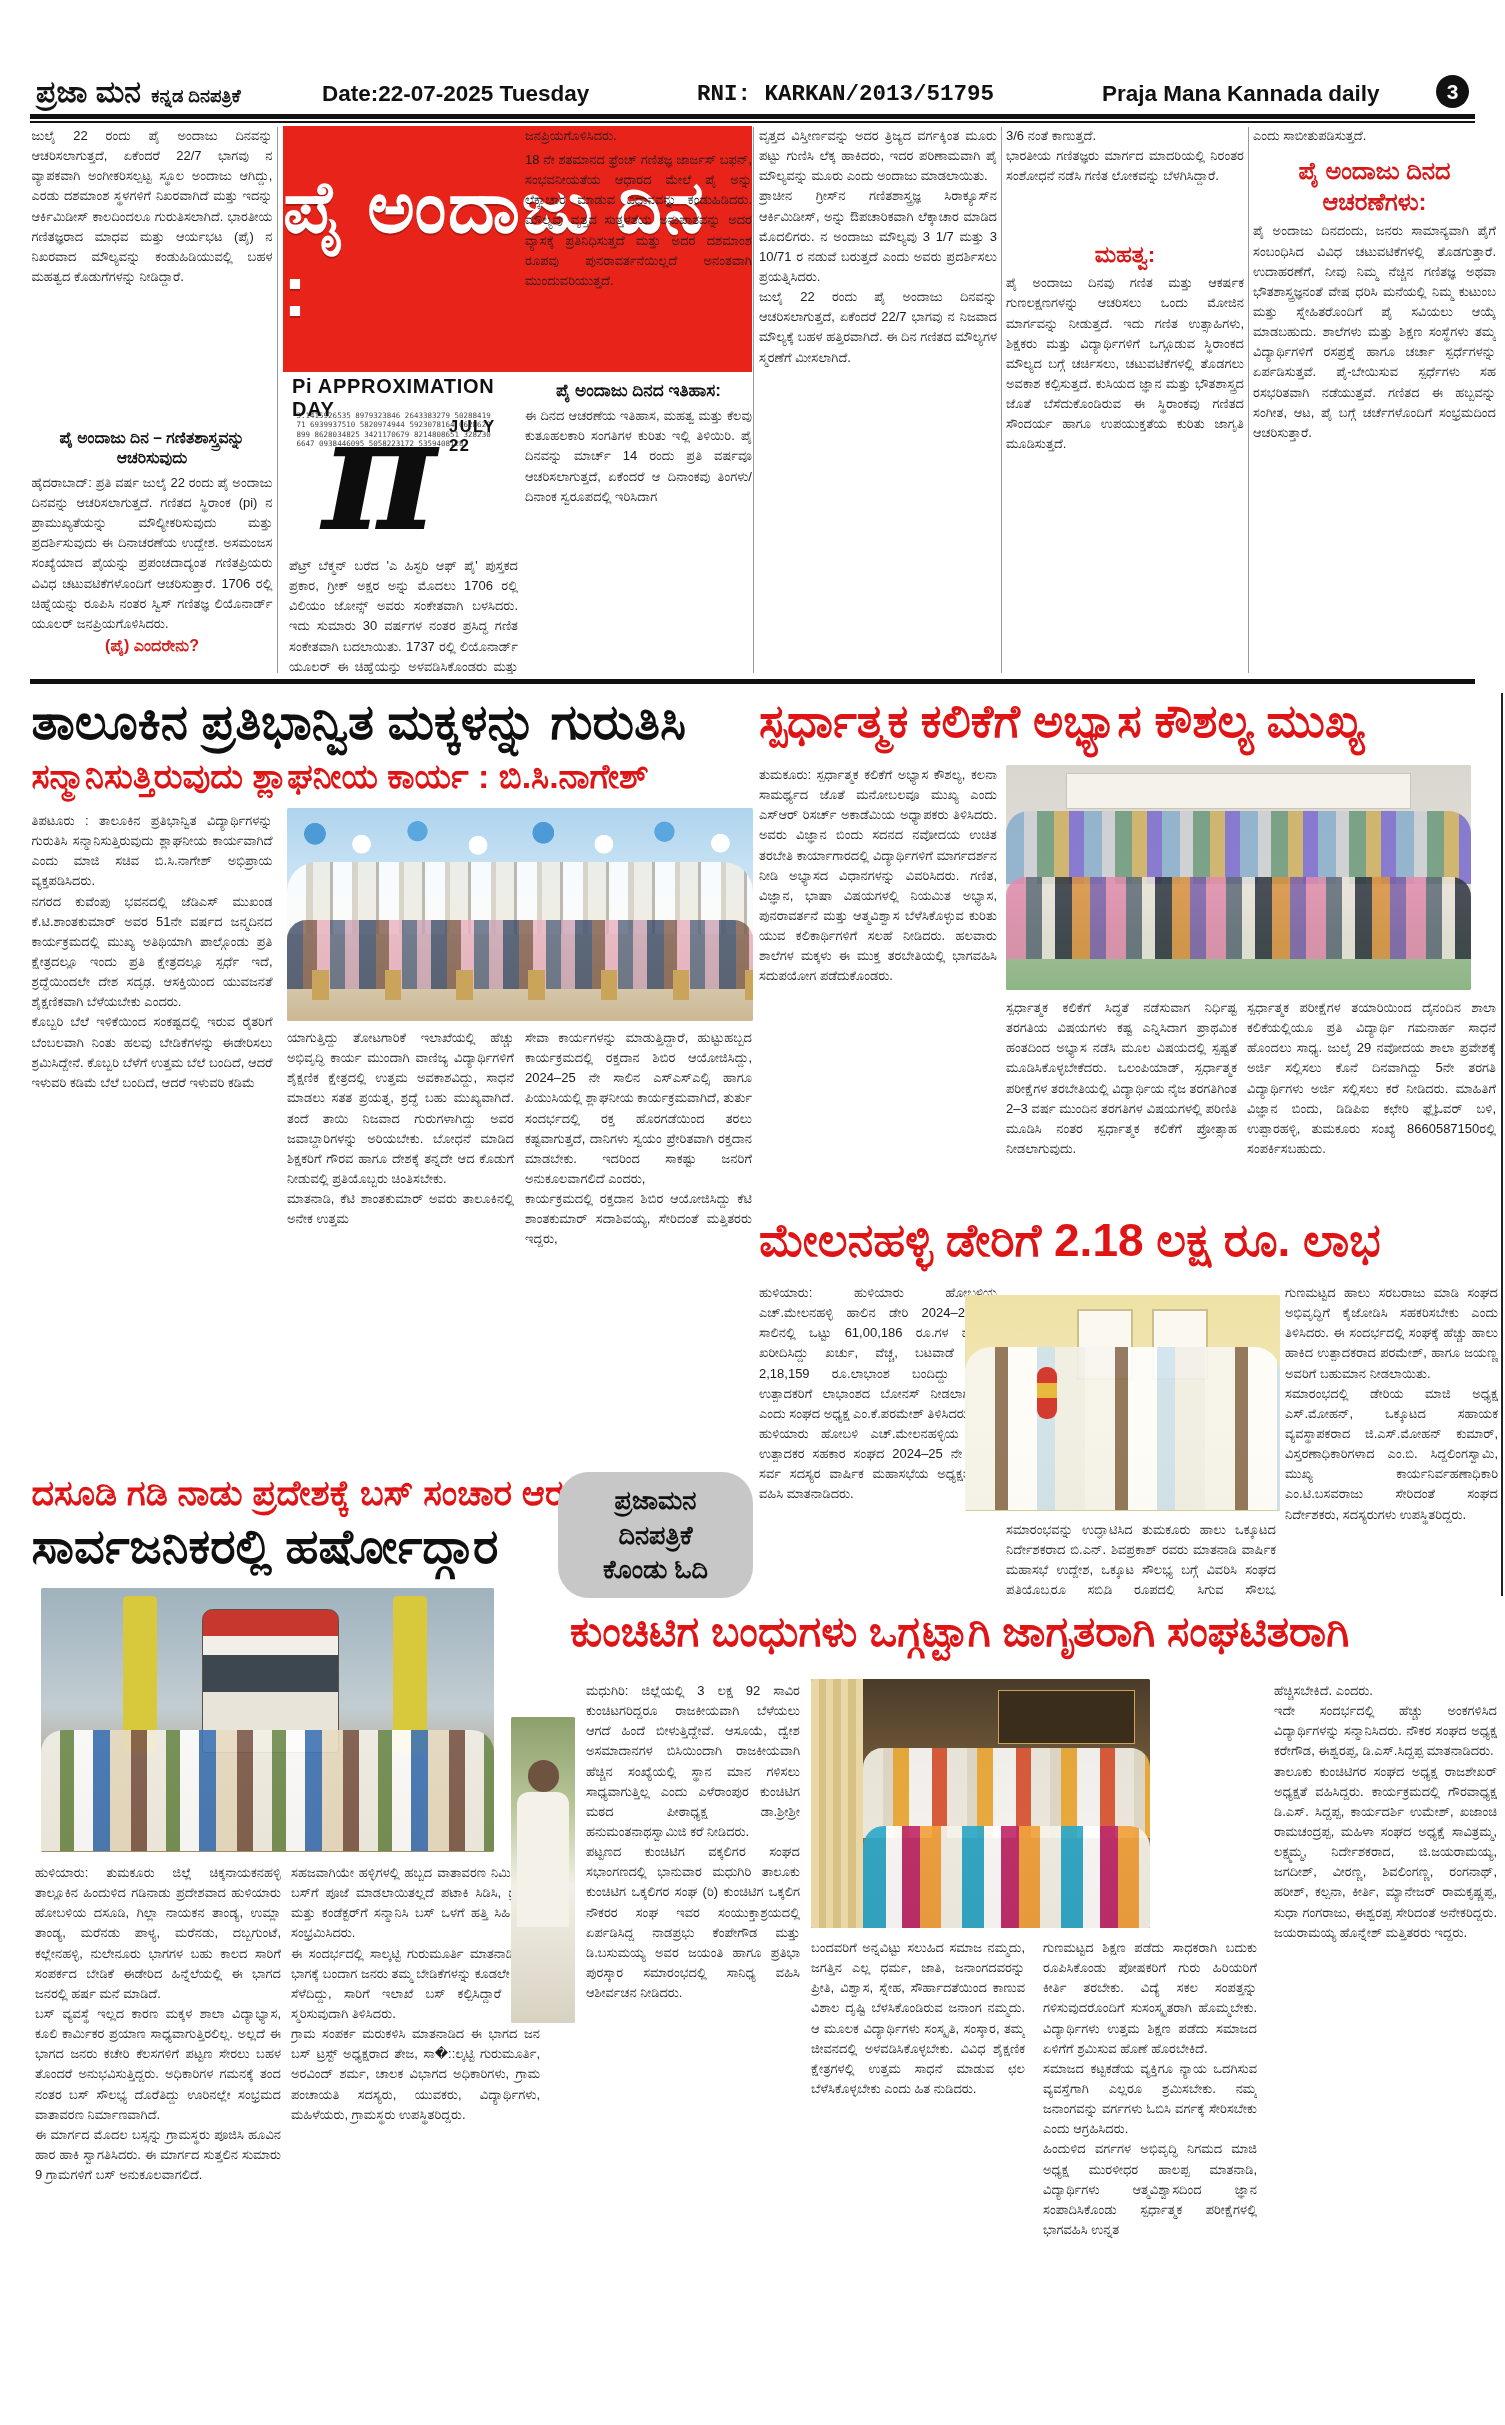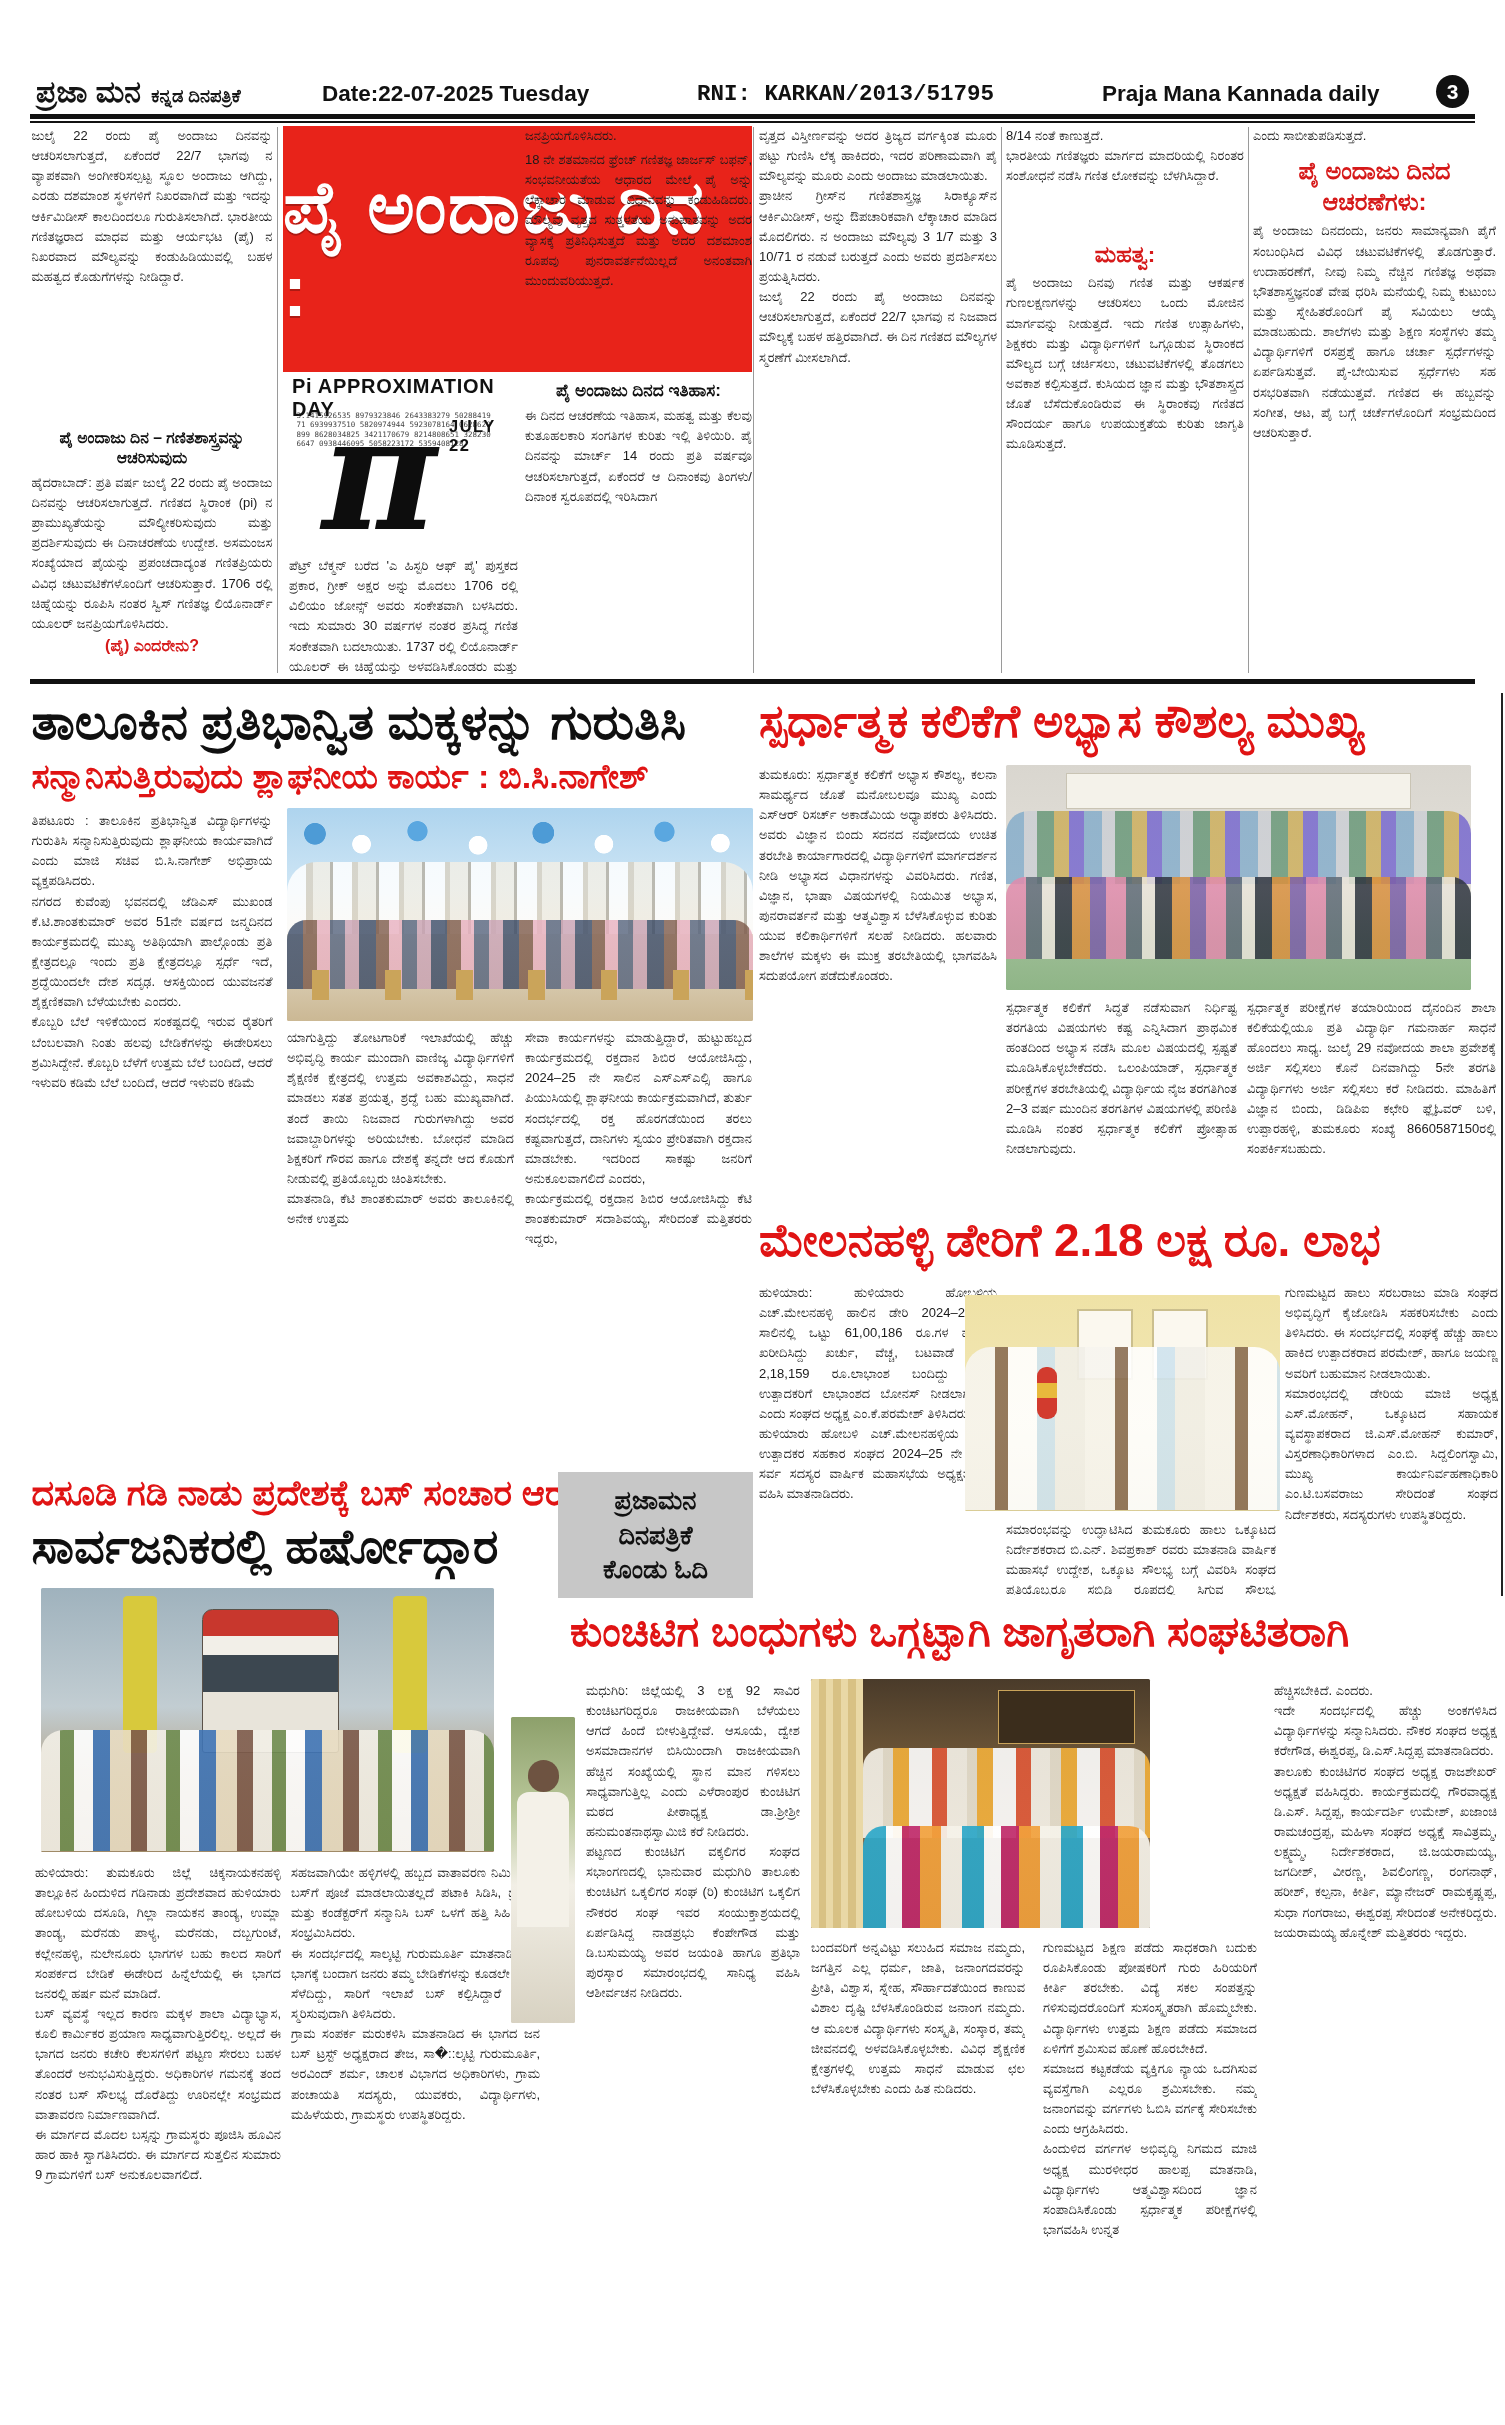--- a/index.html
+++ b/index.html
@@ -29,21 +29,21 @@
              line-height:1.25;word-break:break-all;opacity:.85;}
   .july{font-weight:bold;font-size:16.5px;color:#111;letter-spacing:1.5px;}
   
   .head-xl{font-weight:bold;color:#101010;line-height:1.05;white-space:nowrap;}
   .head-red{font-weight:bold;color:#e01414;line-height:1.05;white-space:nowrap;}
   
   .photo{overflow:hidden;border-radius:1.5px;}
   .band{position:absolute;left:0;right:0;}
   
   .promo{background:#c7c7c7;color:#111;display:flex;flex-direction:column;align-items:center;
-         justify-content:center;font-weight:bold;font-size:25.5px;line-height:1.35;text-align:center;}
+         justify-content:center;font-weight:bold;font-size:25.5px;line-height:1.35;text-align:center;border-radius:31px;}
   .vrule{background:#9a9a9a;width:0.7px;}
   .vrule-dark{background:#222;width:2.2px;}
 </style>
 </head>
 <body>
 
 <div id="page">
 
   <div class="abs" style="left:36px;top:75px;display:flex;align-items:baseline;">
     <span class="logo-main">ಪ್ರಜಾ ಮನ</span>
@@ -84,21 +84,21 @@
     <div class="col" style="height:225px;">18 ನೇ ಶತಮಾನದ ಫ್ರೆಂಚ್ ಗಣಿತಜ್ಞ ಜಾರ್ಜಸ್ ಬಫನ್, ಸಂಭವನೀಯತೆಯ ಆಧಾರದ ಮೇಲೆ ಪೈ ಅನ್ನು ಲೆಕ್ಕಾಚಾರ ಮಾಡುವ ವಿಧಾನವನ್ನು ಕಂಡುಹಿಡಿದರು. ಮೌಲ್ಯವು ವೃತ್ತದ ಸುತ್ತಳತೆಯ ಅನುಪಾತವನ್ನು ಅದರ ವ್ಯಾಸಕ್ಕೆ ಪ್ರತಿನಿಧಿಸುತ್ತದೆ ಮತ್ತು ಅದರ ದಶಮಾಂಶ ರೂಪವು ಪುನರಾವರ್ತನೆಯಿಲ್ಲದೆ ಅನಂತವಾಗಿ ಮುಂದುವರಿಯುತ್ತದೆ.</div>
     <div class="subhead-blk" style="font-size:17px;">ಪೈ ಅಂದಾಜು ದಿನದ ಇತಿಹಾಸ:</div>
     <div class="col" style="height:247px;">ಈ ದಿನದ ಆಚರಣೆಯ ಇತಿಹಾಸ, ಮಹತ್ವ ಮತ್ತು ಕೆಲವು ಕುತೂಹಲಕಾರಿ ಸಂಗತಿಗಳ ಕುರಿತು ಇಲ್ಲಿ ತಿಳಿಯಿರಿ. ಪೈ ದಿನವನ್ನು ಮಾರ್ಚ್ 14 ರಂದು ಪ್ರತಿ ವರ್ಷವೂ ಆಚರಿಸಲಾಗುತ್ತದೆ, ಏಕೆಂದರೆ ಆ ದಿನಾಂಕವು ತಿಂಗಳು/ದಿನಾಂಕ ಸ್ವರೂಪದಲ್ಲಿ ಇರಿಸಿದಾಗ</div>
   </div>
 
   <div class="abs col" style="left:759px;top:126px;width:238px;height:549px;">ವೃತ್ತದ ವಿಸ್ತೀರ್ಣವನ್ನು ಅದರ ತ್ರಿಜ್ಯದ ವರ್ಗಕ್ಕಿಂತ ಮೂರು ಪಟ್ಟು ಗುಣಿಸಿ ಲೆಕ್ಕ ಹಾಕಿದರು, ಇದರ ಪರಿಣಾಮವಾಗಿ ಪೈ ಮೌಲ್ಯವನ್ನು ಮೂರು ಎಂದು ಅಂದಾಜು ಮಾಡಲಾಯಿತು.
 ಪ್ರಾಚೀನ ಗ್ರೀಸ್‌ನ ಗಣಿತಶಾಸ್ತ್ರಜ್ಞ ಸಿರಾಕ್ಯೂಸ್‌ನ ಆರ್ಕಿಮಿಡೀಸ್, ಅನ್ನು ಔಪಚಾರಿಕವಾಗಿ ಲೆಕ್ಕಾಚಾರ ಮಾಡಿದ ಮೊದಲಿಗರು. ನ ಅಂದಾಜು ಮೌಲ್ಯವು 3 1/7 ಮತ್ತು 3 10/71 ರ ನಡುವೆ ಬರುತ್ತದೆ ಎಂದು ಅವರು ಪ್ರದರ್ಶಿಸಲು ಪ್ರಯತ್ನಿಸಿದರು.
 ಜುಲೈ 22 ರಂದು ಪೈ ಅಂದಾಜು ದಿನವನ್ನು ಆಚರಿಸಲಾಗುತ್ತದೆ, ಏಕೆಂದರೆ 22/7 ಭಾಗವು ನ ನಿಜವಾದ ಮೌಲ್ಯಕ್ಕೆ ಬಹಳ ಹತ್ತಿರವಾಗಿದೆ. ಈ ದಿನ ಗಣಿತದ ಮೌಲ್ಯಗಳ ಸ್ಮರಣೆಗೆ ಮೀಸಲಾಗಿದೆ.</div>
 
   <div class="abs" style="left:1006px;top:126px;width:238px;height:549px;">
-    <div class="col" style="height:109px;">8/14 ನಂತೆ ಕಾಣುತ್ತದೆ.
+    <div class="col" style="height:109px;">3/6 ನಂತೆ ಕಾಣುತ್ತದೆ.
 ಭಾರತೀಯ ಗಣಿತಜ್ಞರು ಮಾರ್ಗದ ಮಾದರಿಯಲ್ಲಿ ನಿರಂತರ ಸಂಶೋಧನೆ ನಡೆಸಿ ಗಣಿತ ಲೋಕವನ್ನು ಬೆಳಗಿಸಿದ್ದಾರೆ.</div>
     <div class="subhead-red" style="font-size:22.5px;">ಮಹತ್ವ:</div>
     <div class="col" style="height:390px;">ಪೈ ಅಂದಾಜು ದಿನವು ಗಣಿತ ಮತ್ತು ಆಕರ್ಷಕ ಗುಣಲಕ್ಷಣಗಳನ್ನು ಆಚರಿಸಲು ಒಂದು ಮೋಜಿನ ಮಾರ್ಗವನ್ನು ನೀಡುತ್ತದೆ. ಇದು ಗಣಿತ ಉತ್ಸಾಹಿಗಳು, ಶಿಕ್ಷಕರು ಮತ್ತು ವಿದ್ಯಾರ್ಥಿಗಳಿಗೆ ಒಗ್ಗೂಡುವ ಸ್ಥಿರಾಂಕದ ಮೌಲ್ಯದ ಬಗ್ಗೆ ಚರ್ಚಿಸಲು, ಚಟುವಟಿಕೆಗಳಲ್ಲಿ ತೊಡಗಲು ಅವಕಾಶ ಕಲ್ಪಿಸುತ್ತದೆ. ಕುಸಿಯದ ಜ್ಞಾನ ಮತ್ತು ಭೌತಶಾಸ್ತ್ರದ ಜೊತೆ ಬೆಸೆದುಕೊಂಡಿರುವ ಈ ಸ್ಥಿರಾಂಕವು ಗಣಿತದ ಸೌಂದರ್ಯ ಹಾಗೂ ಉಪಯುಕ್ತತೆಯ ಕುರಿತು ಜಾಗೃತಿ ಮೂಡಿಸುತ್ತದೆ.</div>
   </div>
 
   <div class="abs" style="left:1253px;top:126px;width:243px;height:549px;">
     <div class="col" style="height:24px;">ಎಂದು ಸಾಬೀತುಪಡಿಸುತ್ತದೆ.</div>
     <div class="subhead-red" style="font-size:24px;">ಪೈ ಅಂದಾಜು ದಿನದ
 ಆಚರಣೆಗಳು:</div>
     <div class="col" style="height:435px;">ಪೈ ಅಂದಾಜು ದಿನದಂದು, ಜನರು ಸಾಮಾನ್ಯವಾಗಿ ಪೈಗೆ ಸಂಬಂಧಿಸಿದ ವಿವಿಧ ಚಟುವಟಿಕೆಗಳಲ್ಲಿ ತೊಡಗುತ್ತಾರೆ. ಉದಾಹರಣೆಗೆ, ನೀವು ನಿಮ್ಮ ನೆಚ್ಚಿನ ಗಣಿತಜ್ಞ ಅಥವಾ ಭೌತಶಾಸ್ತ್ರಜ್ಞನಂತೆ ವೇಷ ಧರಿಸಿ ಮನೆಯಲ್ಲಿ ನಿಮ್ಮ ಕುಟುಂಬ ಮತ್ತು ಸ್ನೇಹಿತರೊಂದಿಗೆ ಪೈ ಸವಿಯಲು ಆಯ್ಕೆ ಮಾಡಬಹುದು. ಶಾಲೆಗಳು ಮತ್ತು ಶಿಕ್ಷಣ ಸಂಸ್ಥೆಗಳು ತಮ್ಮ ವಿದ್ಯಾರ್ಥಿಗಳಿಗೆ ರಸಪ್ರಶ್ನೆ ಹಾಗೂ ಚರ್ಚಾ ಸ್ಪರ್ಧೆಗಳನ್ನು ಏರ್ಪಡಿಸುತ್ತವೆ. ಪೈ-ಬೇಯಿಸುವ ಸ್ಪರ್ಧೆಗಳು ಸಹ ರಸಭರಿತವಾಗಿ ನಡೆಯುತ್ತವೆ. ಗಣಿತದ ಈ ಹಬ್ಬವನ್ನು ಸಂಗೀತ, ಆಟ, ಪೈ ಬಗ್ಗೆ ಚರ್ಚೆಗಳೊಂದಿಗೆ ಸಂಭ್ರಮದಿಂದ ಆಚರಿಸುತ್ತಾರೆ.</div>

